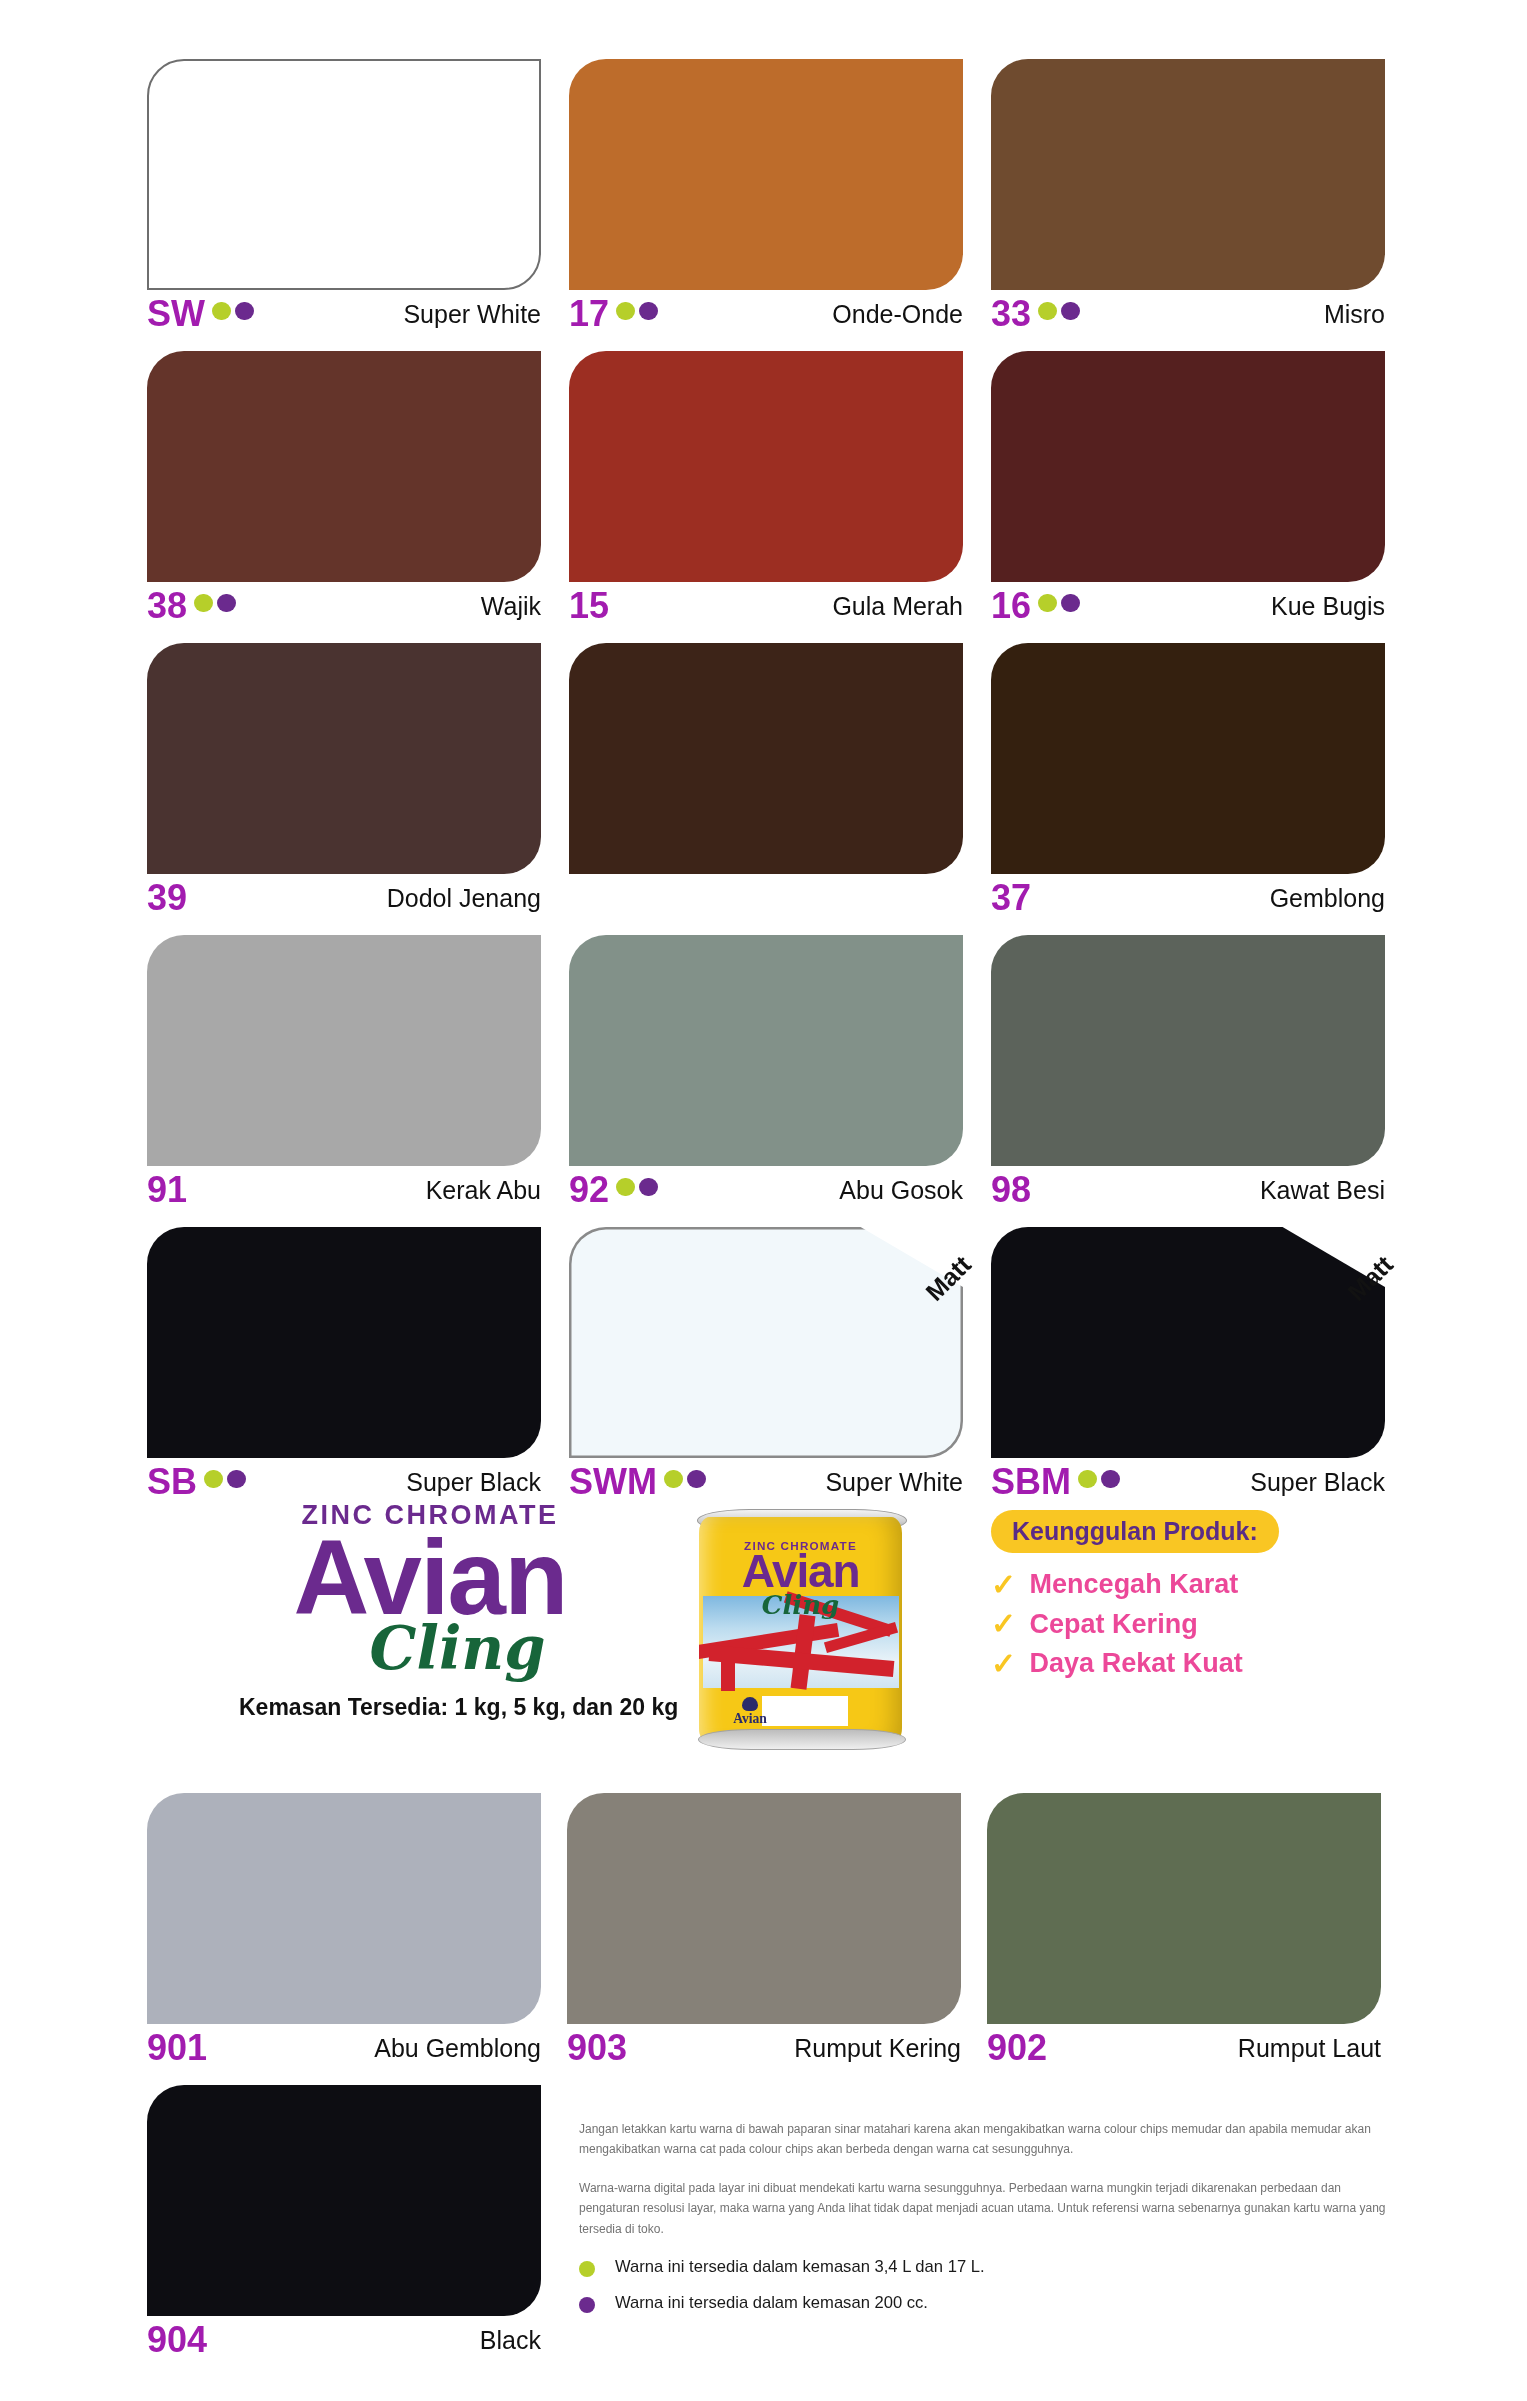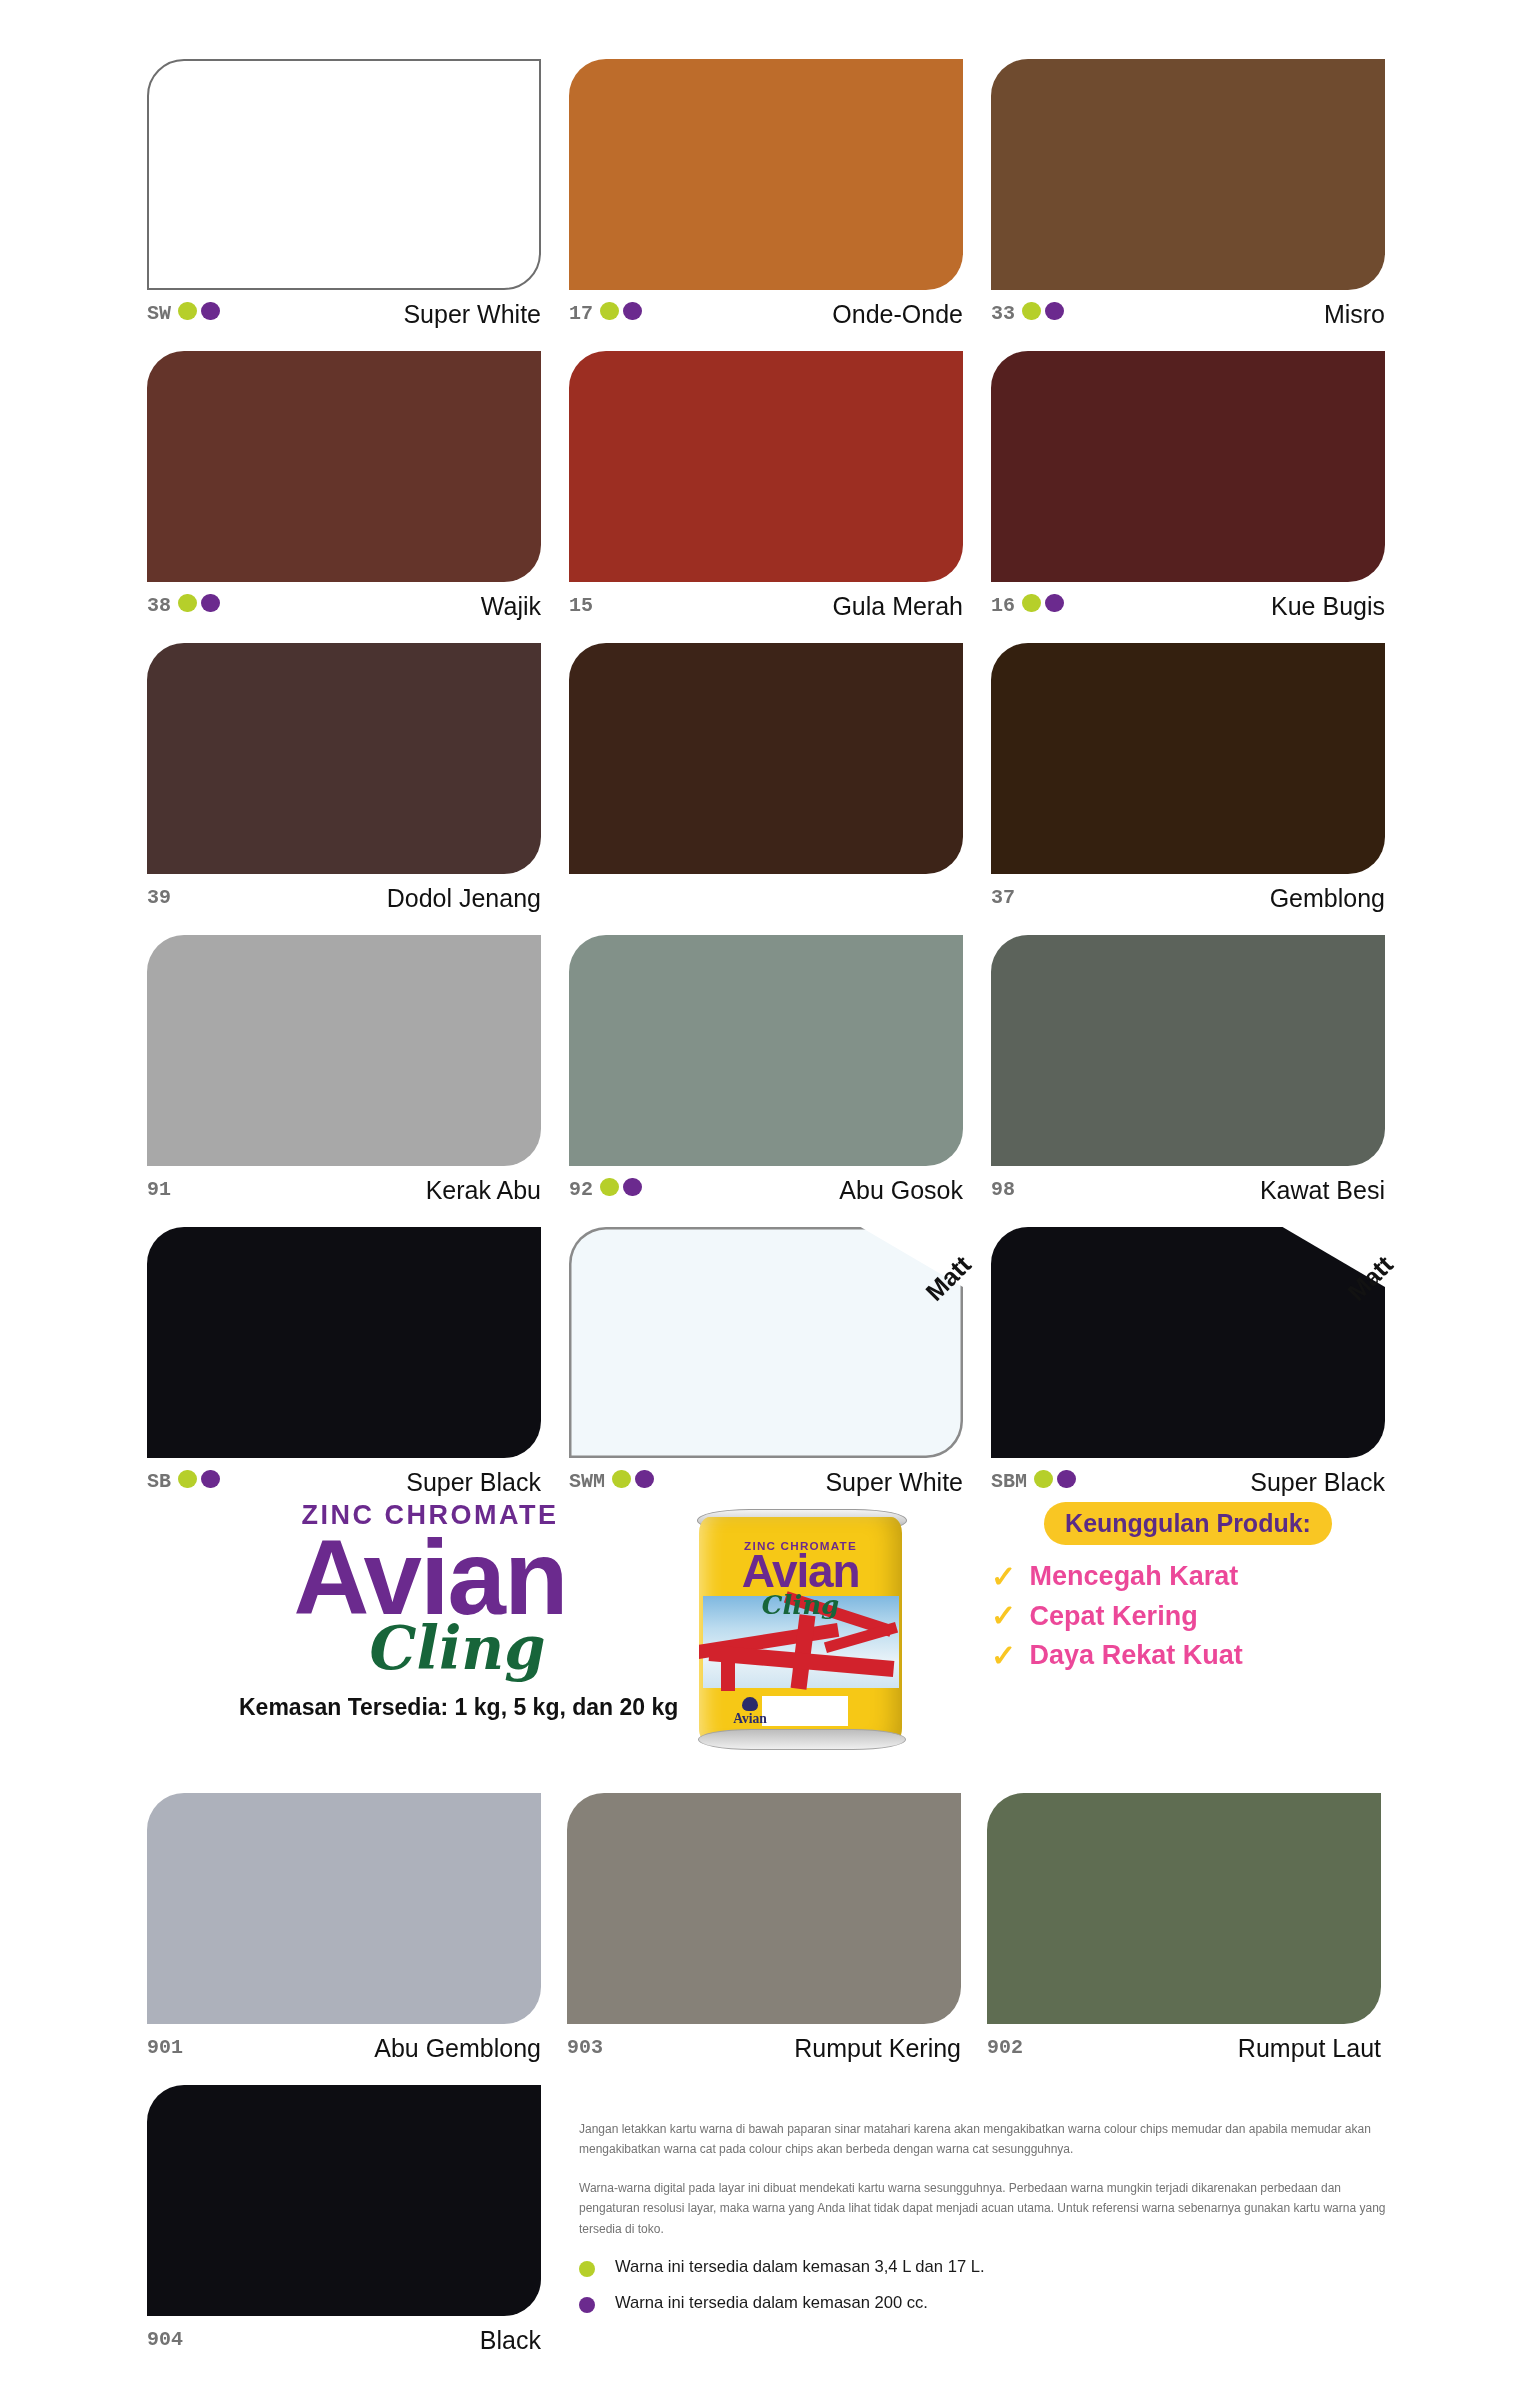--- a/index.html
+++ b/index.html
@@ -47,23 +47,23 @@
     font-size:25px;font-weight:bold;color:#121212;
     transform:rotate(-45deg);transform-origin:100% 0;
     letter-spacing:0px;
     white-space:nowrap;
   }
   .label-row{
     position:absolute;left:0;top:239px;width:394px;height:39px;
     display:flex;align-items:flex-start;
   }
   .code{
-    font-size:20px;font-weight:bold;color:#737373;
+    font-size:36px;font-weight:bold;color:#a21caf;
     line-height:31px;white-space:nowrap;
-    font-family:Liberation Mono, monospace;
+    font-family:Liberation Sans, sans-serif;
   }
   .dots{display:flex;align-items:center;gap:4.3px;margin-left:7.4px;padding-top:3.7px;}
   .dot{width:18.5px;height:18.5px;border-radius:50%;display:block;}
   .dot.green{background:#b6cf2a;}
   .dot.purple{background:#6b2a8e;}
   .cname{
     margin-left:auto;font-size:25px;color:#111;line-height:32px;
     white-space:nowrap;
   }
 
@@ -142,21 +142,21 @@
     font-size:13.6px;font-weight:bold;color:#2b2b6b;
     font-family:"Liberation Serif", serif;line-height:13.6px;
   }
   .can-brand small{display:block;font-size:5.5px;letter-spacing:1.2px;}
   .can-brand .mark{
     width:16px;height:13.6px;margin:0 auto 1.2px;background:#2b2b6b;
     border-radius:50% 50% 40% 40%/60% 60% 40% 40%;
   }
 
   
-  .features{position:absolute;left:844px;top:2px;width:394px;text-align:center;}
+  .features{position:absolute;left:844px;top:10px;width:394px;}
   .feat-badge{
     display:inline-block;background:#f9c623;color:#5b2c86;
     font-size:25px;font-weight:bold;padding:8px 21px;border-radius:25px;
     line-height:27px;
   }
   .feat-list{margin-top:16px;}
   .feat-item{
     display:flex;align-items:center;gap:13.6px;margin-bottom:8.6px;
   }
   .check{color:#f9c623;font-size:30px;font-weight:bold;line-height:30px;width:25px;}

